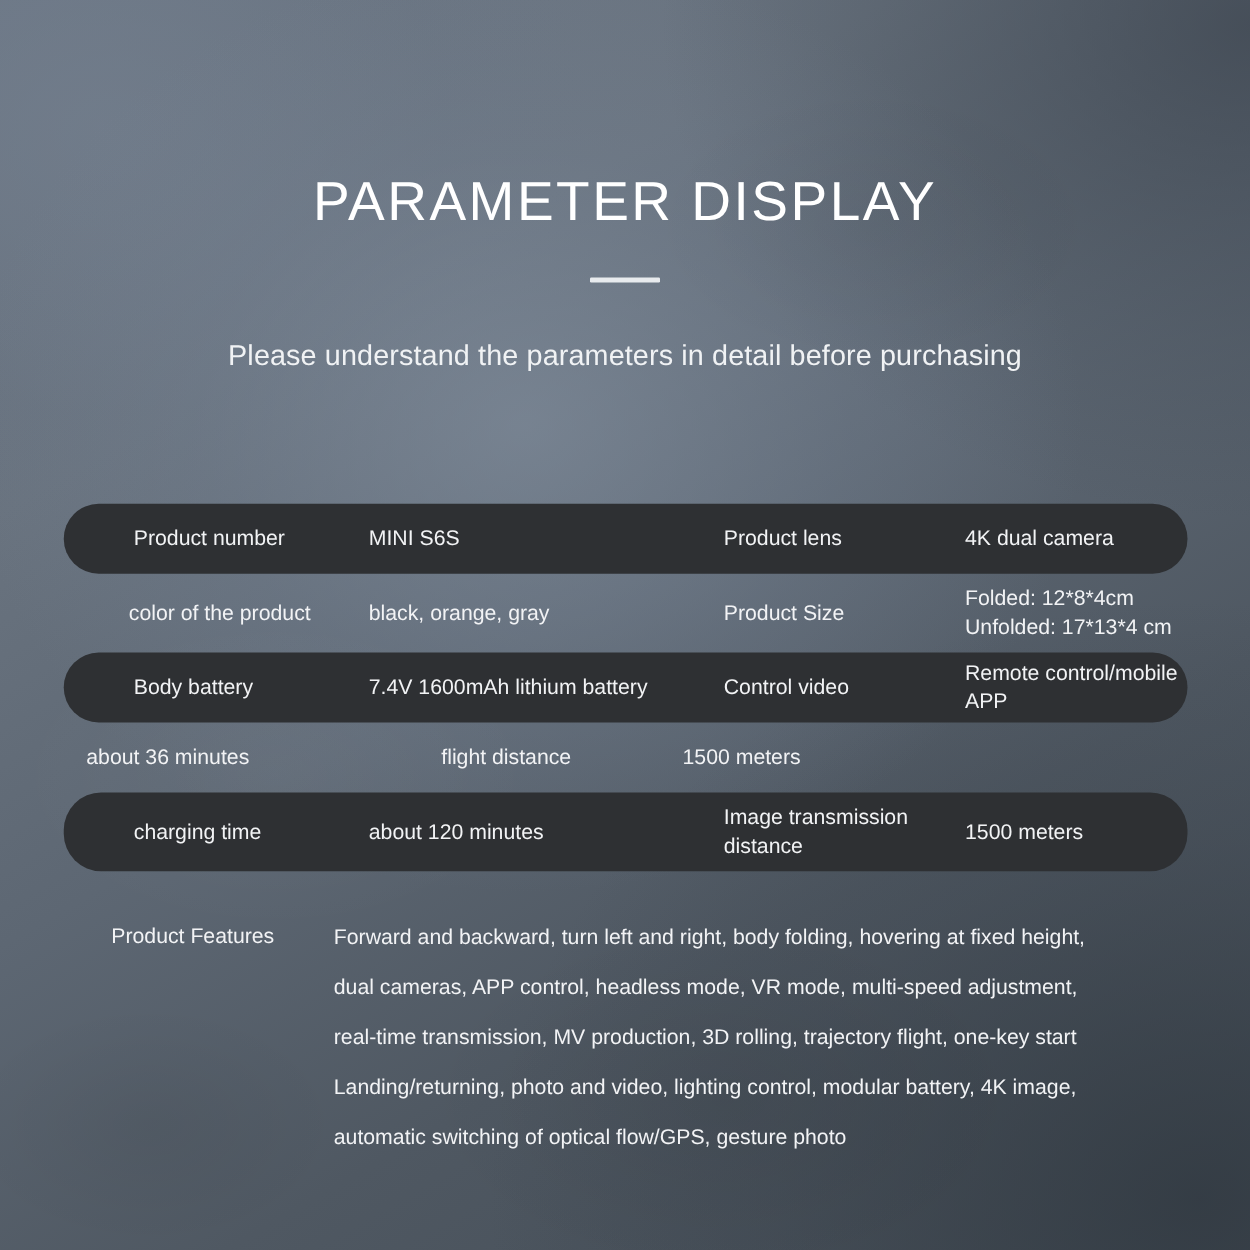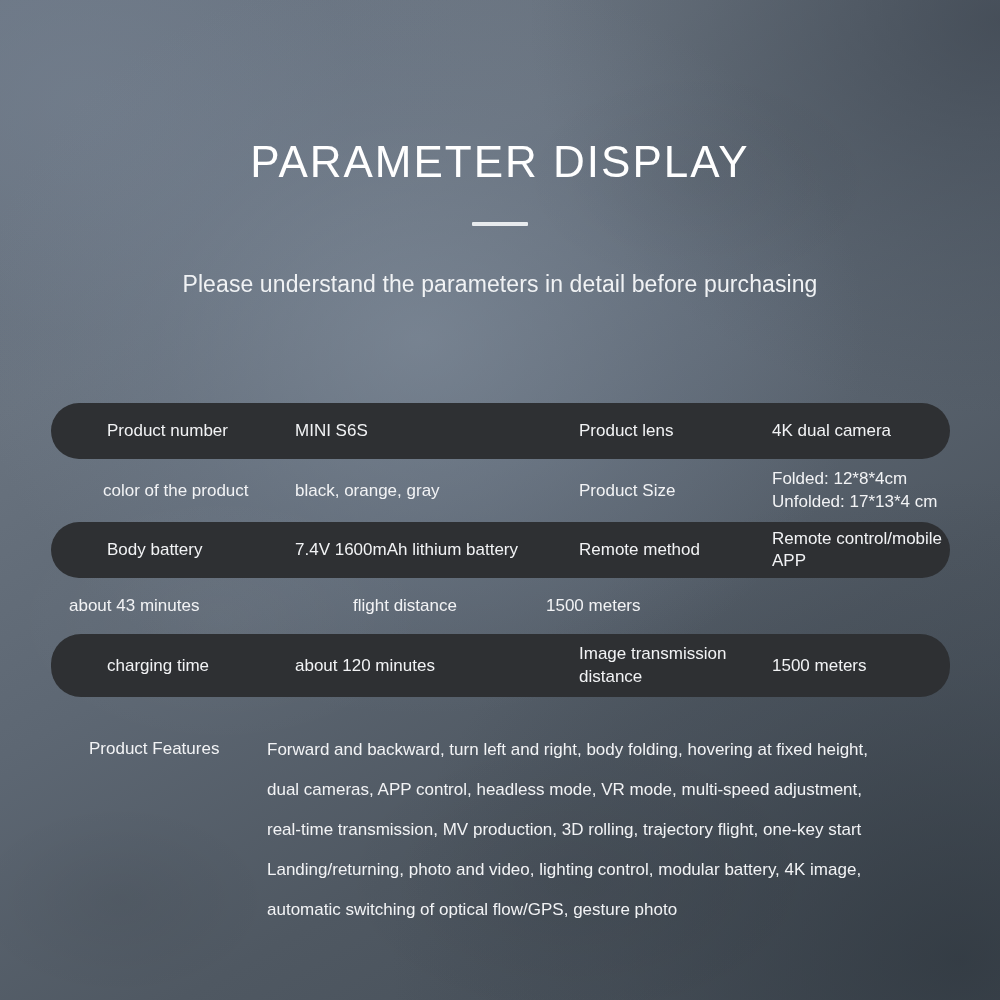--- a/index.html
+++ b/index.html
@@ -173,26 +173,26 @@
       <div class="cell c-label1" style="padding-left:34px">color of the product</div>
       <div class="cell c-value1">black, orange, gray</div>
       <div class="cell c-label2">Product Size</div>
       <div class="cell c-value2 multiline">Folded: 12*8*4cm
 Unfolded: 17*13*4 cm</div>
     </div>
 
     <div class="spec-row dark">
       <div class="cell c-label1">Body battery</div>
       <div class="cell c-value1">7.4V 1600mAh lithium battery</div>
-      <div class="cell c-label2">Remote method</div>
+      <div class="cell c-label2">Control video</div>
       <div class="cell c-value2">Remote control/mobile APP</div>
     </div>
 
     <div class="spec-row">
-      <div class="cell c-value1">about 43 minutes</div>
+      <div class="cell c-value1">about 36 minutes</div>
       <div class="cell c-label2">flight distance</div>
       <div class="cell c-value2">1500 meters</div>
     </div>
 
     <div class="spec-row dark tall">
       <div class="cell c-label1">charging time</div>
       <div class="cell c-value1">about 120 minutes</div>
       <div class="cell c-label2 multiline">Image transmission
 distance</div>
       <div class="cell c-value2">1500 meters</div>

